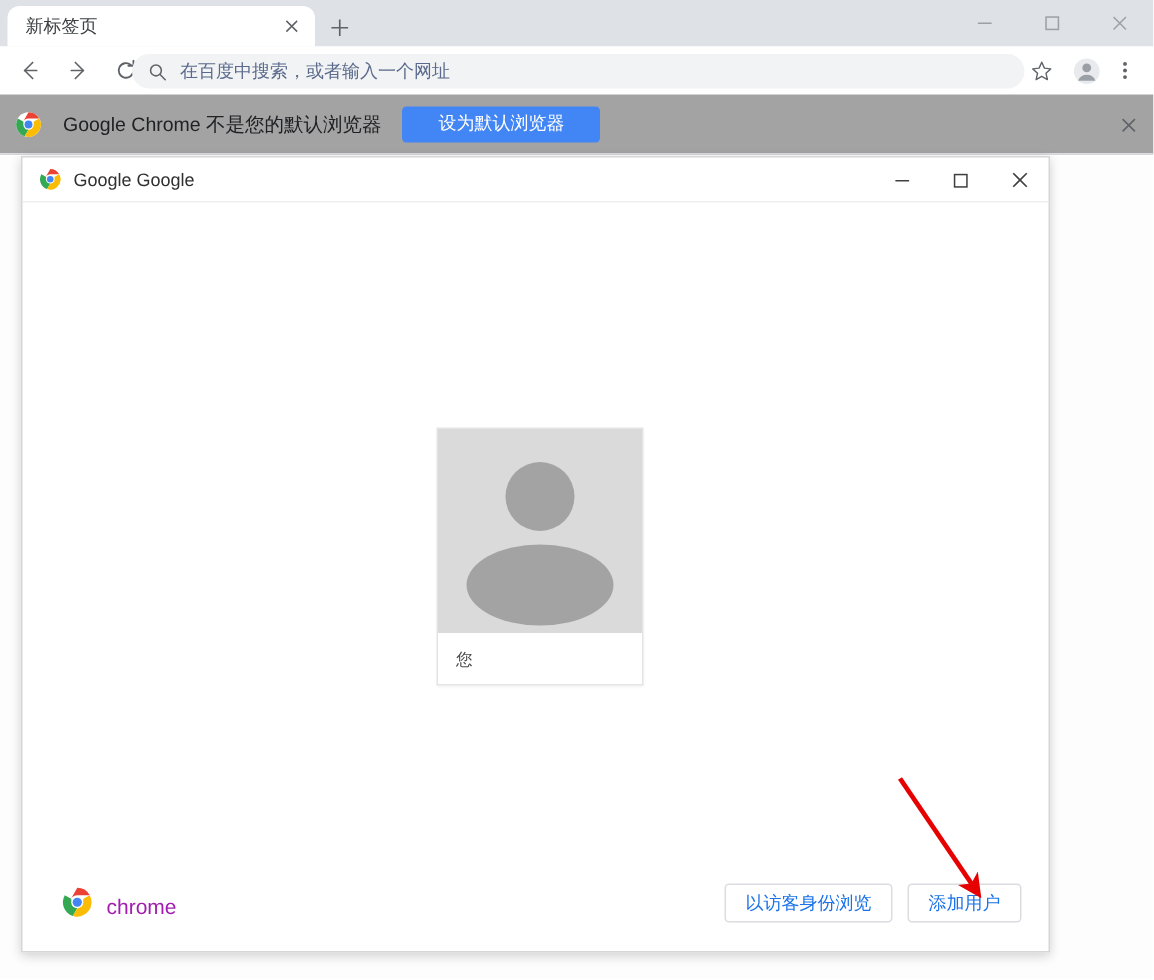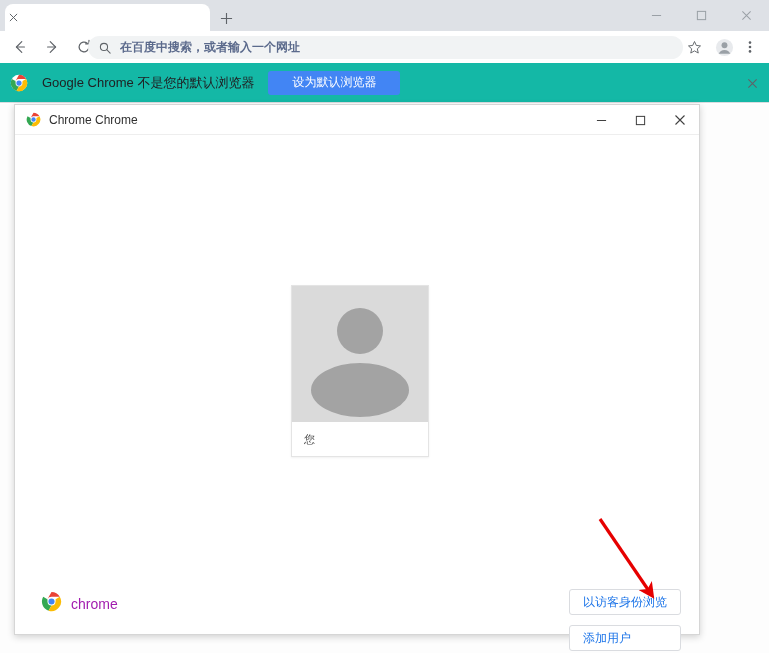--- a/index.html
+++ b/index.html
@@ -58,35 +58,35 @@
     position: absolute; left: 88px; top: 5px; width: 595px; height: 23px;
     background: #f1f3f4; border-radius: 12px;
     display: flex; align-items: center; cursor: text;
   }
   .omni-search-icon {
     width: 14px; height: 14px; margin-left: 10px; color: #5f6368;
     display: flex; align-items: center; justify-content: center;
   }
   .omni-placeholder {
     font-size: 12px; color: #5b6a8c; margin-left: 8px;
-    white-space: nowrap; overflow: hidden; font-weight: bold;
+    white-space: nowrap; overflow: hidden;
   }
   .tb-icon {
     position: absolute; top: 5px; width: 22px; height: 22px;
     display: flex; align-items: center; justify-content: center;
     color: #5f6368; cursor: pointer;
   }
   .tb-star { right: 64px; }
   .tb-profile { right: 34px; }
   .tb-menu { right: 8px; }
 
   
   .infobar {
     position: absolute; left: 0; top: 63px; width: 769px; height: 40px;
-    background: #14b8a6; border-bottom: 1px solid #dadce0;
+    background: #a3a3a3; border-bottom: 1px solid #dadce0;
     display: flex; align-items: center;
   }
   .infobar-icon { margin-left: 10px; width: 18px; height: 18px; }
   .infobar-text {
     font-size: 13px; color: #202124; margin-left: 14px; white-space: nowrap;
   }
   .infobar-btn {
     margin-left: 14px; height: 24px; padding: 0 24px;
     background: #4285f4; color: #ffffff; font-size: 12px;
     border: none; border-radius: 3px; cursor: pointer;
@@ -158,21 +158,21 @@
     position: absolute; left: 0; bottom: 0; width: 100%; height: 64px;
   }
   .brand {
     position: absolute; left: 26px; top: 20px;
     display: flex; align-items: center;
   }
   .brand-text {
     font-size: 14px; color: #a21caf; margin-left: 9px;
   }
   .footer-btns {
-    position: absolute; right: 18px; top: 18px; display: flex; gap: 10px; flex-direction: column;
+    position: absolute; right: 18px; top: 18px; display: flex; gap: 10px;
   }
   .ftr-btn {
     height: 26px; padding: 0 13px; background: #ffffff;
     border: 1px solid #dadce0; border-radius: 3px;
     color: #1a73e8; font-size: 12px; cursor: pointer;
     font-family: "Liberation Sans", sans-serif;
     display: flex; align-items: center;
   }
 
   
@@ -181,20 +181,21 @@
     pointer-events: none;
   }
 </style>
 </head>
 <body>
 
 <div id="root">
 
   <div class="tabstrip">
     <div class="tab">
+      <span class="tab-title">新标签页</span>
       <span class="tab-close">
         <svg width="9" height="9" viewBox="0 0 10 10">
             <path d="M1 1 L9 9 M9 1 L1 9" stroke="#5f6368" stroke-width="1.1" fill="none"></path>
           </svg>
       </span>
     </div>
     <div class="newtab">
       <svg width="13" height="13" viewBox="0 0 14 14">
           <path d="M7 1 V13 M1 7 H13" stroke="#5f6368" stroke-width="1.2" fill="none"></path>
         </svg>
@@ -295,21 +296,21 @@
       <span class="dlg-icon">
         <svg width="15" height="15" viewBox="0 0 24 24">
           <circle cx="12" cy="12" r="11" fill="#ffffff"></circle>
           <path d="M12 1 A11 11 0 0 1 21.5 6.6 L12 6.6 A5.4 5.4 0 0 0 7.3 9.4 Z" fill="#ea4335"></path>
           <path d="M2.5 6.6 A11 11 0 0 0 8.6 22.5 L13.3 14.3 A5.4 5.4 0 0 1 7.3 9.4 Z" fill="#34a853"></path>
           <path d="M21.5 6.6 A11 11 0 0 1 8.6 22.5 L13.3 14.3 A5.4 5.4 0 0 0 16.7 9.4 Z" fill="#fbbc05"></path>
           <circle cx="12" cy="12" r="4.6" fill="#ffffff"></circle>
           <circle cx="12" cy="12" r="3.5" fill="#4285f4"></circle>
         </svg>
       </span>
-      <span class="dlg-title">Chrome Chrome</span>
+      <span class="dlg-title">Google Google</span>
       <div class="dlg-ctrls">
         <div class="dlg-btn">
           <svg width="11" height="11" viewBox="0 0 12 12">
               <path d="M1 6 H11" stroke="#404040" stroke-width="1.1"></path>
             </svg>
         </div>
         <div class="dlg-btn">
           <svg width="11" height="11" viewBox="0 0 12 12">
               <rect x="1.5" y="1.5" width="9" height="9" stroke="#404040" stroke-width="1.1" fill="none"></rect>
             </svg>

